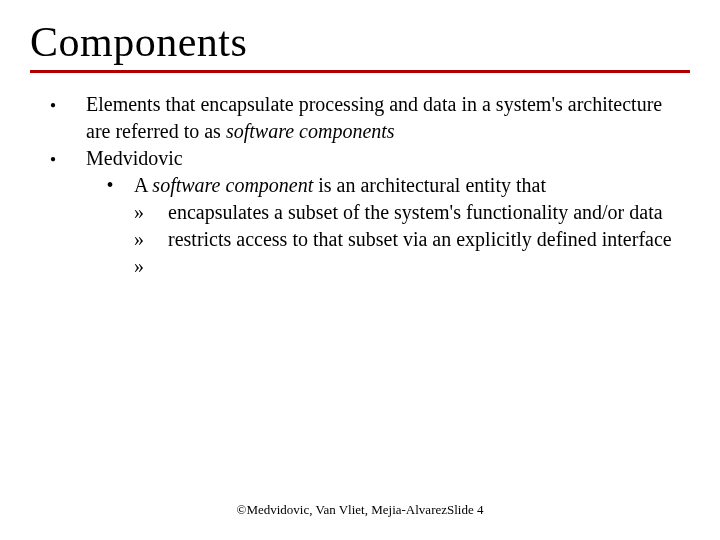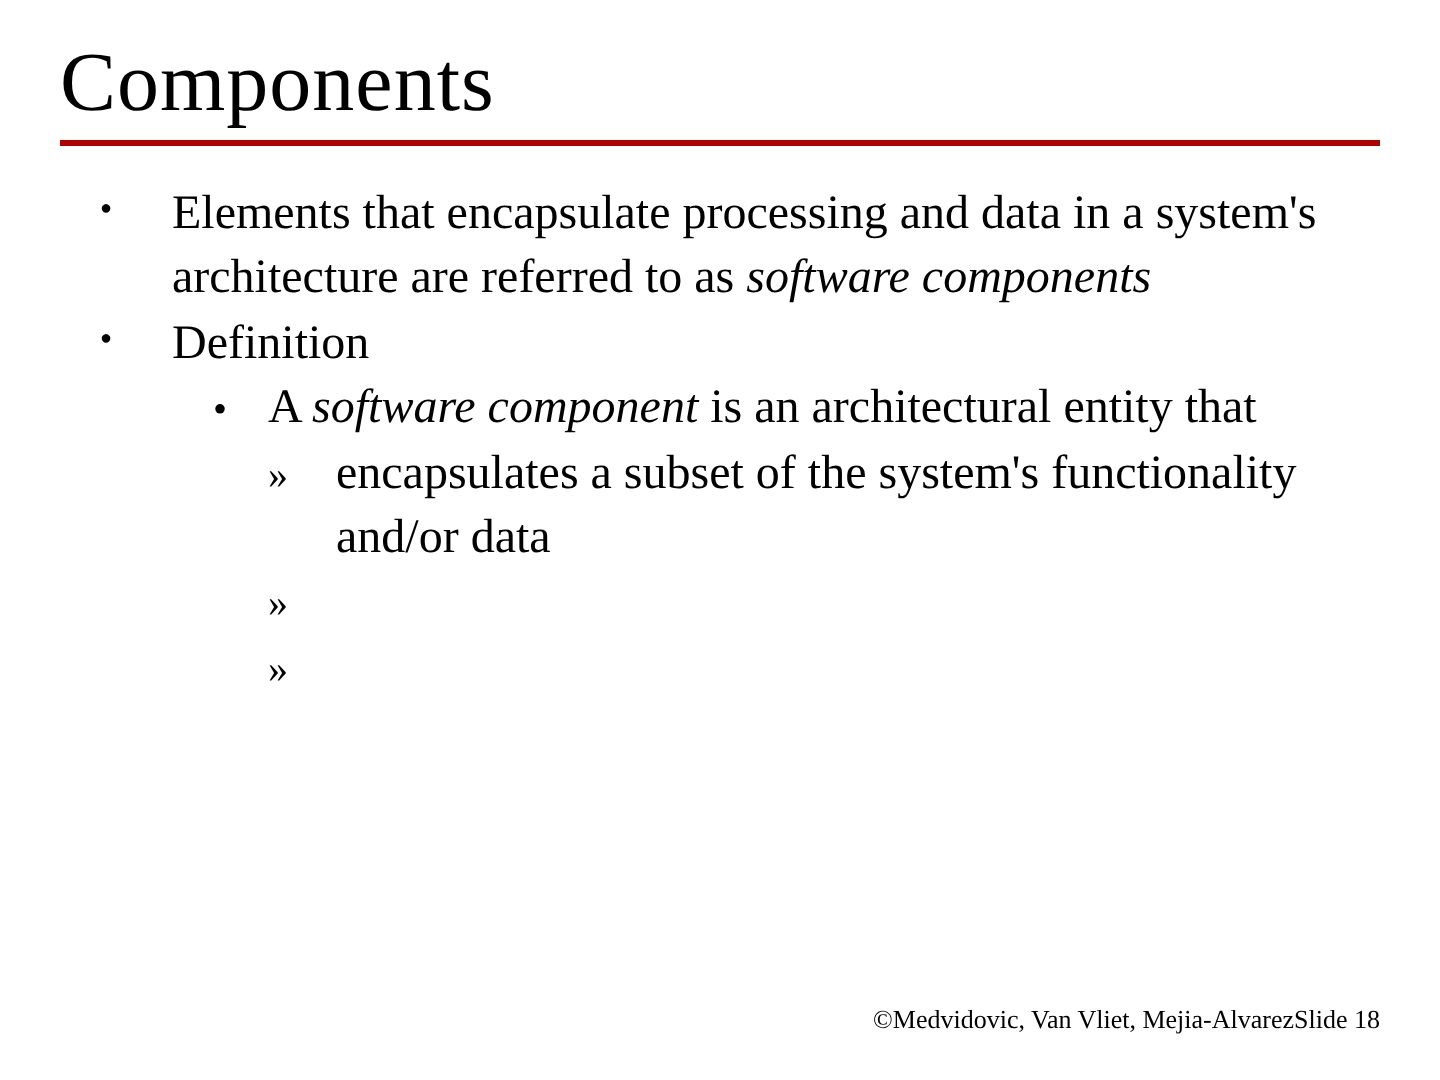--- a/index.html
+++ b/index.html
@@ -1,74 +1,75 @@
 <!DOCTYPE html>
 <html><head>
 <meta charset="utf-8">
 <style>
   * { box-sizing: border-box; margin: 0; padding: 0; }
   html, body { width: 720px; height: 540px; background: #fff; font-family: "Times New Roman", Times, serif; color: #000; }
   .slide { width: 720px; height: 540px; position: relative; padding: 18px 30px 0 30px; }
   .title { font-size: 42px; font-weight: 400; margin-bottom: 4px; letter-spacing: 0.5px; }
   .rule { height: 3px; background: #b00000; margin-bottom: 18px; }
-  .content { font-size: 24px; line-height: 1.35; padding-left: 8px; padding-right: 10px; }
+  .content { font-size: 20px; line-height: 1.35; padding-left: 8px; padding-right: 10px; }
   .row { display: flex; }
   .bul { width: 48px; flex: 0 0 48px; text-align: left; padding-left: 12px; font-size: 14px; padding-top: 6px; }
   .bul.square::before { content: "●"; font-size: 10px; position: relative; top: -2px; }
   .txt { flex: 1; }
   .row2 { display: flex; padding-left: 48px; align-items: center; }
   .bul2 { width: 48px; flex: 0 0 48px; text-align: center; }
   .bul2::before { content: "•"; font-size: 20px; }
   .row3 { display: flex; padding-left: 96px; font-family: Liberation Serif, serif; }
   .bul3 { width: 34px; flex: 0 0 34px; text-align: left; }
   .bul3::before { content: "»"; font-size: 20px; }
   .italic { font-style: italic; }
-  .footer { position: absolute; bottom: 22px; left: 30px; right: 30px; display: flex; justify-content: flex-end; font-size: 13px; }
+  .footer { position: absolute; bottom: 22px; left: 30px; right: 30px; display: flex; justify-content: center; font-size: 13px; }
 </style>
 </head>
 <body>
 
 <div class="slide">
   <div class="title">Components</div>
   <div class="rule"></div>
 
   <div class="content">
 
     <div class="row">
       <div class="bul square"></div>
       <div class="txt">
         <span>Elements that encapsulate processing and data in a system's architecture are referred to as </span><span class="italic">software components</span>
       </div>
     </div>
 
     <div class="row">
       <div class="bul square"></div>
-      <div class="txt">Definition</div>
+      <div class="txt">Medvidovic</div>
     </div>
 
     <div class="row2">
       <div class="bul2"></div>
       <div class="txt">
         <span>A </span><span class="italic">software component</span><span> is an architectural entity that</span>
       </div>
     </div>
 
     <div class="row3">
       <div class="bul3"></div>
       <div class="txt">encapsulates a subset of the system's functionality and/or data</div>
     </div>
 
     <div class="row3">
       <div class="bul3"></div>
+      <div class="txt">restricts access to that subset via an explicitly defined interface</div>
     </div>
 
     <div class="row3">
       <div class="bul3"></div>
     </div>
 
 
   </div>
 
   <div class="footer">
     <span>©Medvidovic, Van Vliet, Mejia-Alvarez</span>
-    <span>Slide 18</span>
+    <span>Slide 4</span>
   </div>
 </div>
 
 </body></html>

